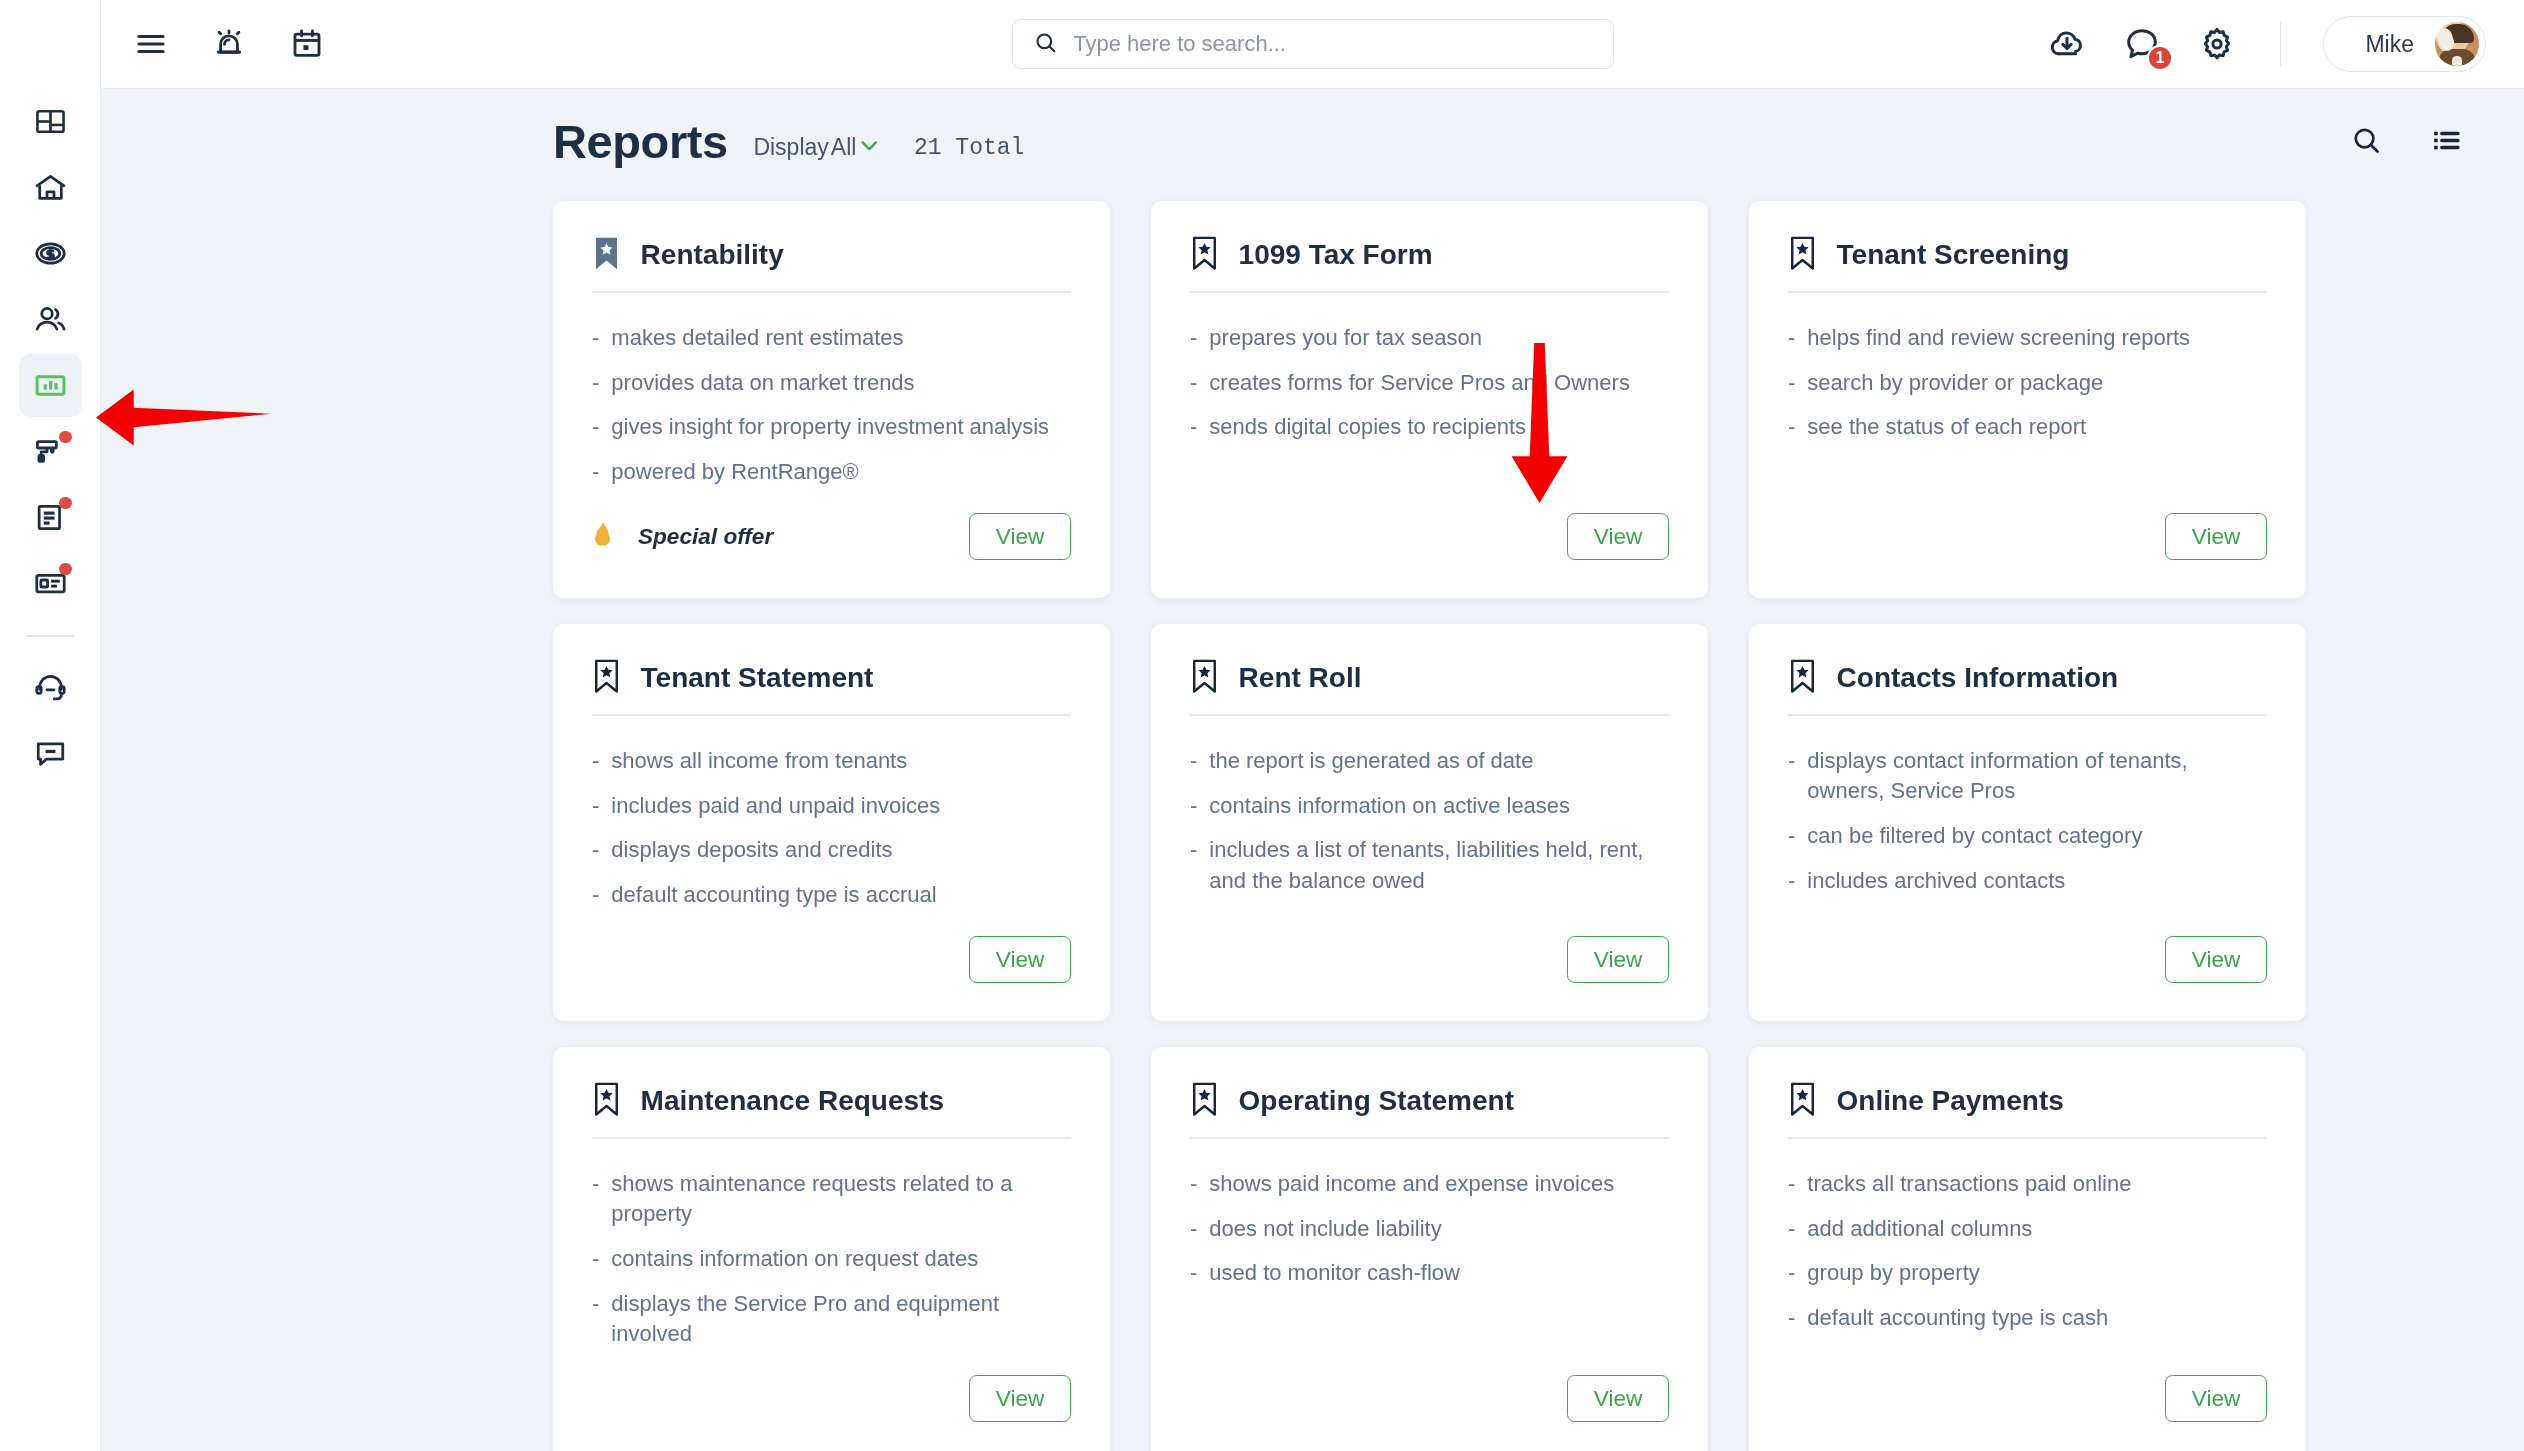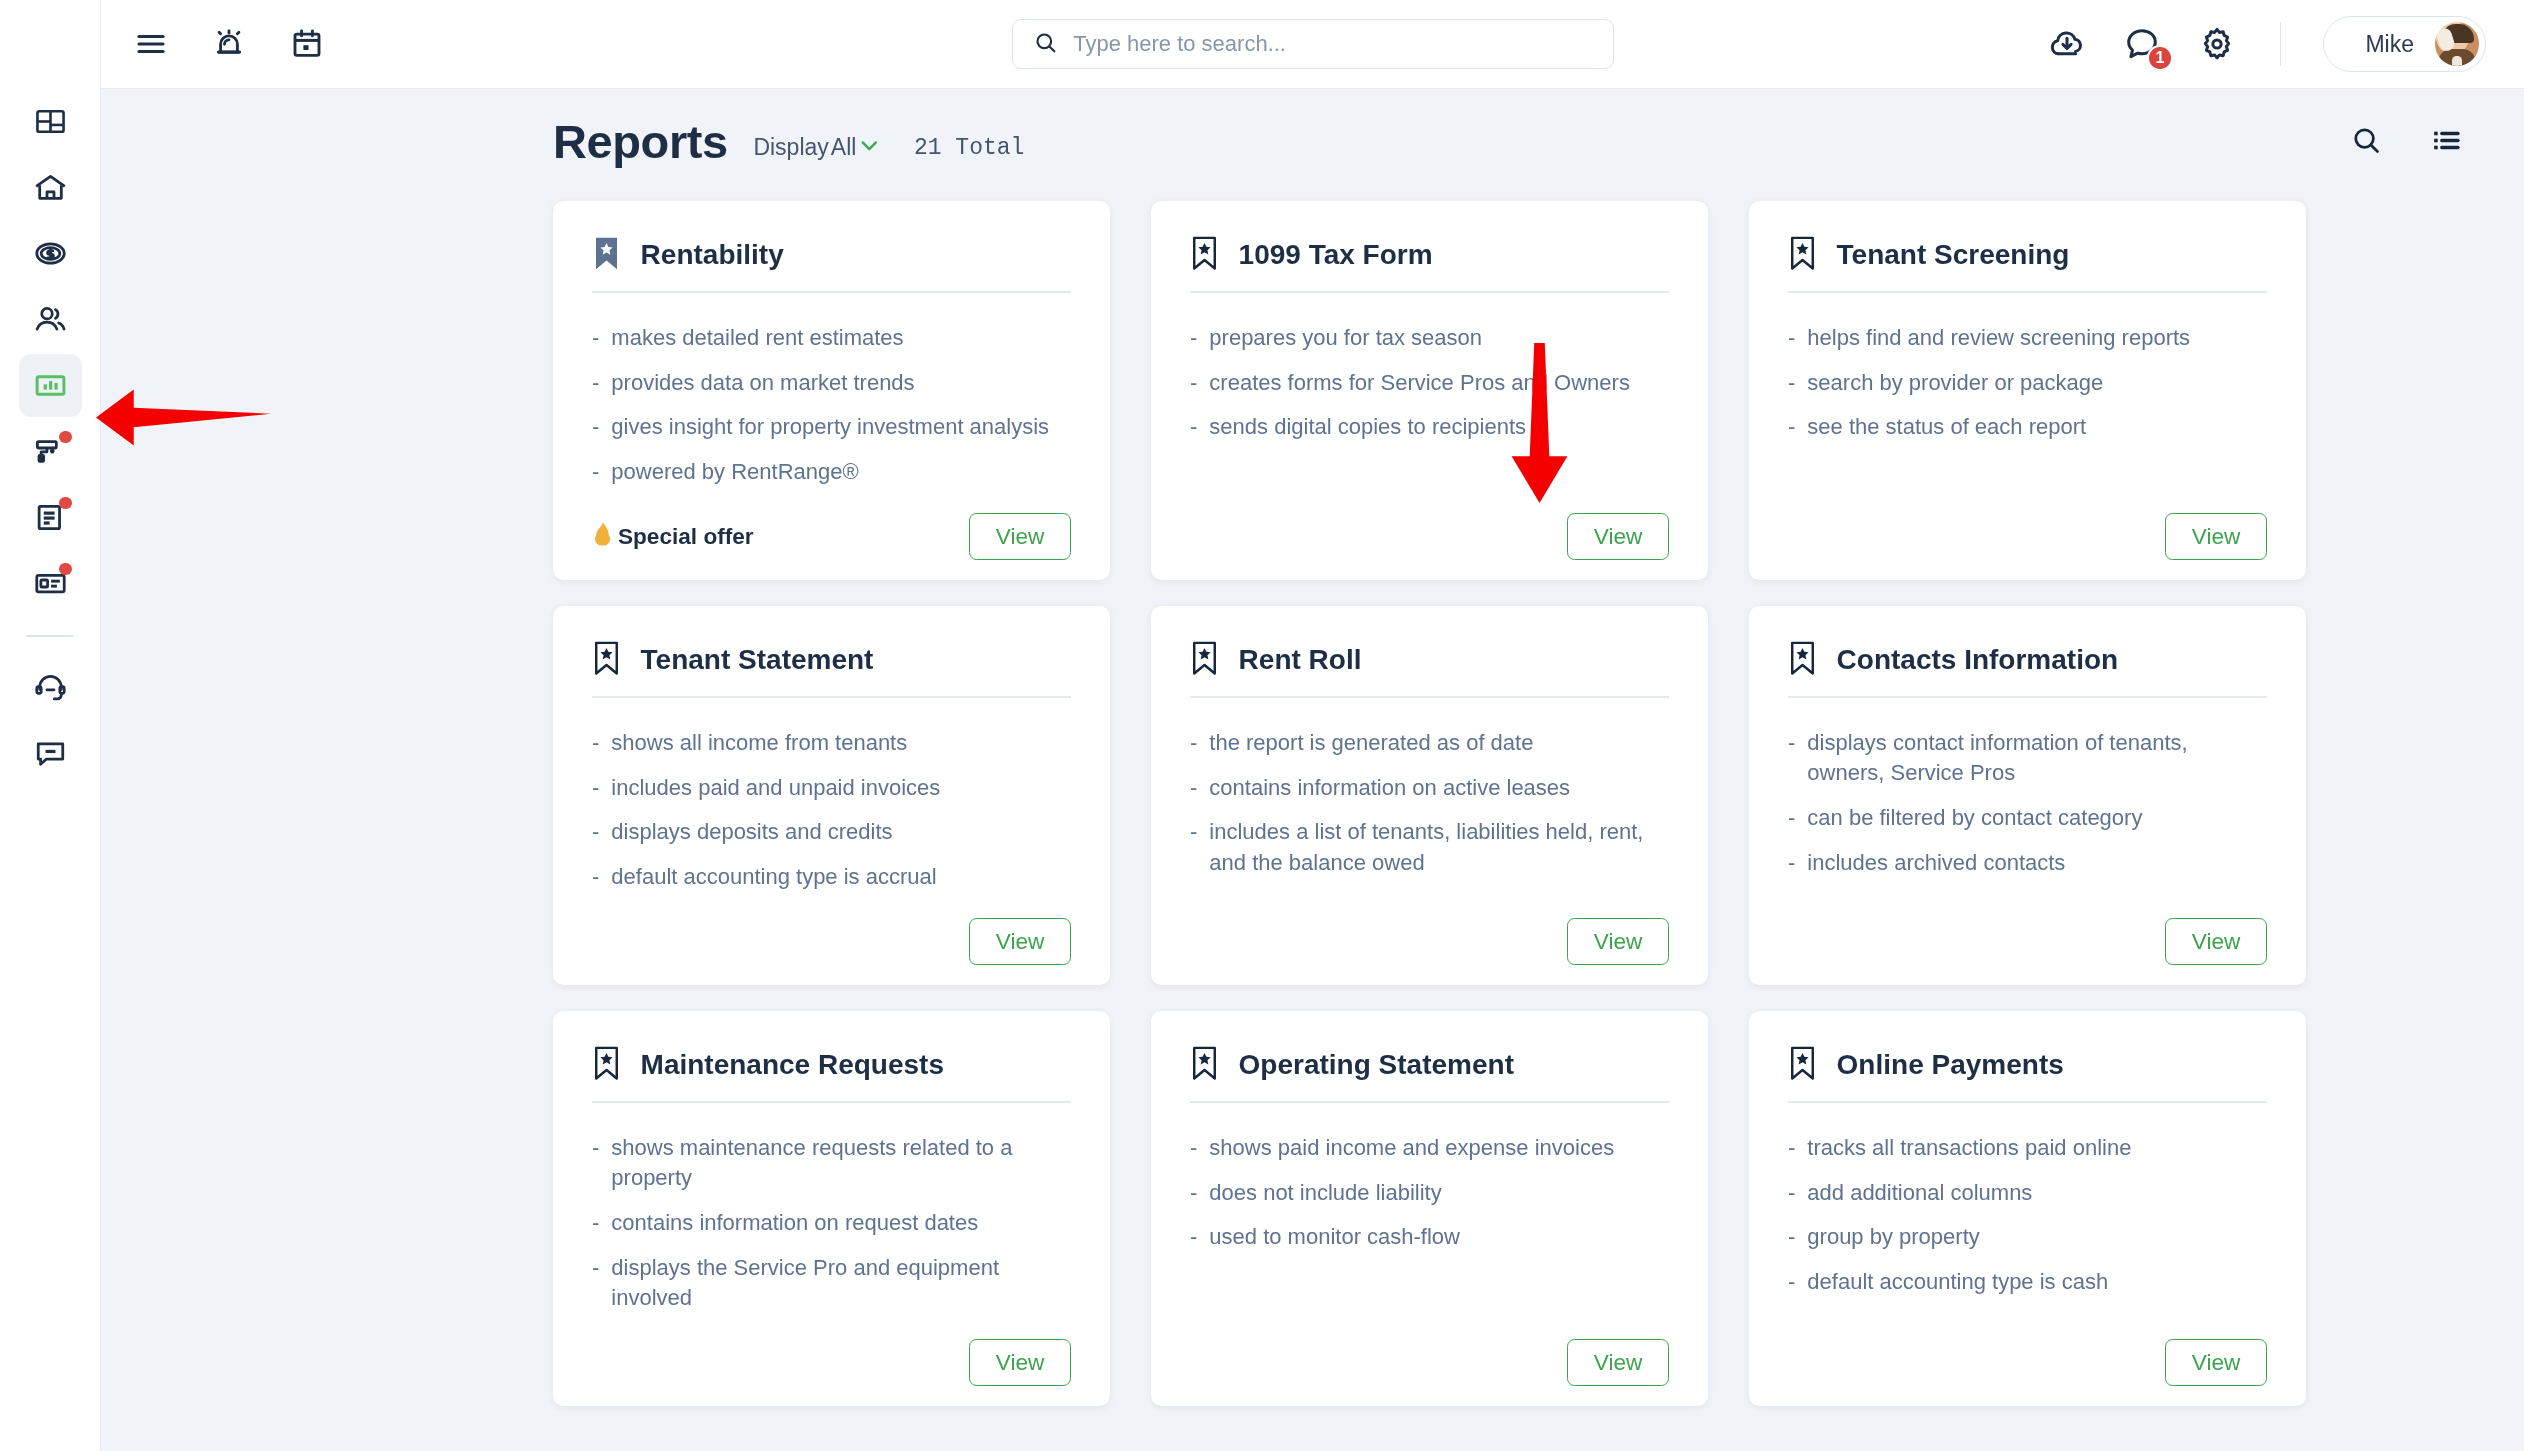--- a/index.html
+++ b/index.html
@@ -109,34 +109,34 @@
 
   
   .grid {
     display: grid; grid-template-columns: repeat(3, 557px);
     gap: 25.6px 41px;
     padding: 36px 0 0 452px;
   }
   .card {
     background: #ffffff; border-radius: 10.5px;
     box-shadow: 0 1.5px 7.5px rgba(40,60,90,0.07);
-    padding: 35px 39px 20px 39px;
+    padding: 35px 39px 38px 39px;
     display: flex; flex-direction: column;
     min-height: 324px;
   }
   .card.r1 { min-height: 316px; }
   .card-head { display: flex; align-items: center; gap: 19.6px; padding-bottom: 16.6px;}
   .bm { flex: 0 0 29px; }
   .card-title { font-size: 28px; font-weight: bold; color: #1e2e45; line-height: 1.1; }
   .card-rule { height: 2.3px; background: #e3e9f1; width: 100%; }
   .bullets { padding-top: 30px; display: flex; flex-direction: column; gap: 14.3px; }
   .bullet { display: flex; gap: 12px; font-size: 22px; color: #5f7290; line-height: 1.38; }
   .bullet .dash { flex: 0 0 auto; }
   .card-foot { margin-top: auto; padding-top: 25.6px; display: flex; align-items: center; }
-  .offer { display: flex; align-items: center; gap: 5px; font-size: 22.6px; font-weight: bold; color: #1e2e45; }
+  .offer { display: flex; align-items: center; gap: 25px; font-size: 22.6px; font-weight: bold; color: #1e2e45; font-style: italic; }
   .btn-view {
     margin-left: auto; border: 1.5px solid #3da34d; color: #3da34d; background: #fff;
     border-radius: 7.5px; font-size: 22.6px; padding: 9.8px 25.6px; cursor: pointer;
     font-family: "Liberation Sans", sans-serif;
   }
 
   
   .anno { position: absolute; pointer-events: none; z-index: 40; }
 </style>
 </head>

